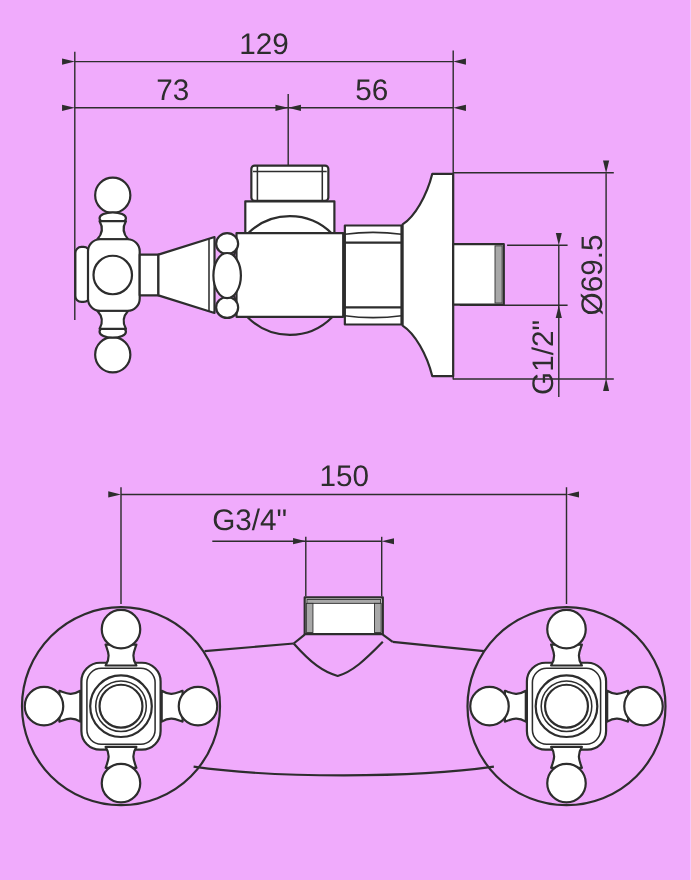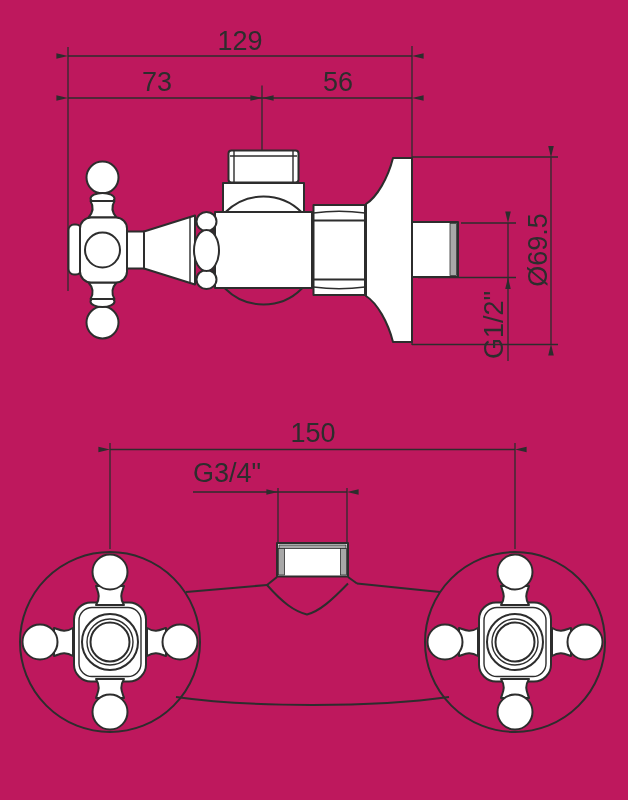--- a/index.html
+++ b/index.html
@@ -1,16 +1,16 @@
 <!DOCTYPE html>
 <html><head>
 <meta charset="utf-8">
 <style>
   html,body{margin:0;padding:0;background:#fff;}
-  .canvas{position:relative;width:628px;height:800px;background:#be185d;overflow:hidden;}
+  .canvas{position:relative;width:628px;height:800px;background:#f0abfc;overflow:hidden;}
   .lbl{font-family:"Liberation Sans",sans-serif;font-size:27px;fill:#2d2d2d;}
   .obj{fill:#ffffff;stroke:#2d2d2d;stroke-width:2;stroke-linejoin:round;}
   .objn{fill:none;stroke:#2d2d2d;stroke-width:2;stroke-linejoin:round;}
   .dim{fill:none;stroke:#2d2d2d;stroke-width:1.3;}
   .shade{fill:#a8a8a8;stroke:#2d2d2d;stroke-width:0.8;}
   .inner{fill:none;stroke:#2d2d2d;stroke-width:1.4;}
 </style>
 </head>
 <body>
 

